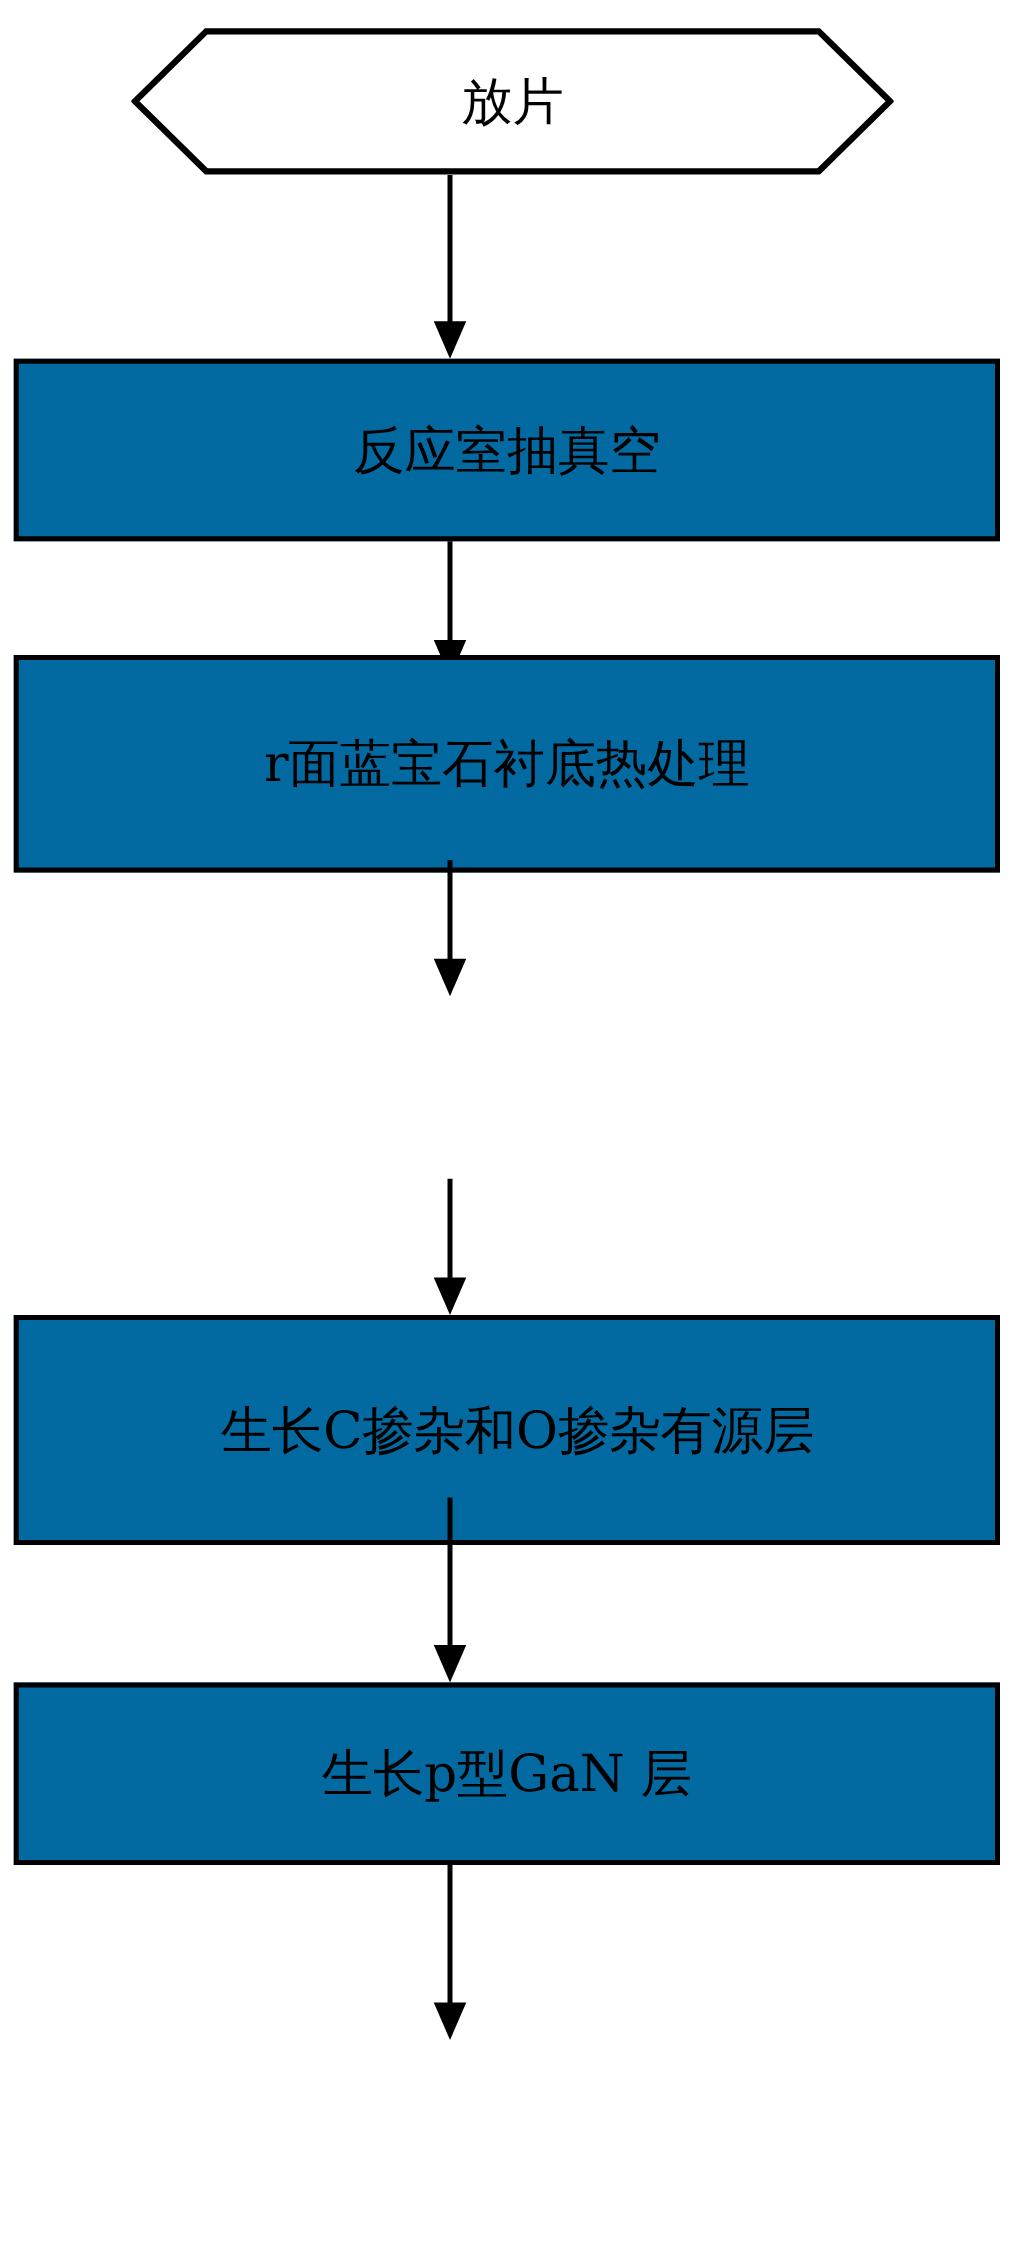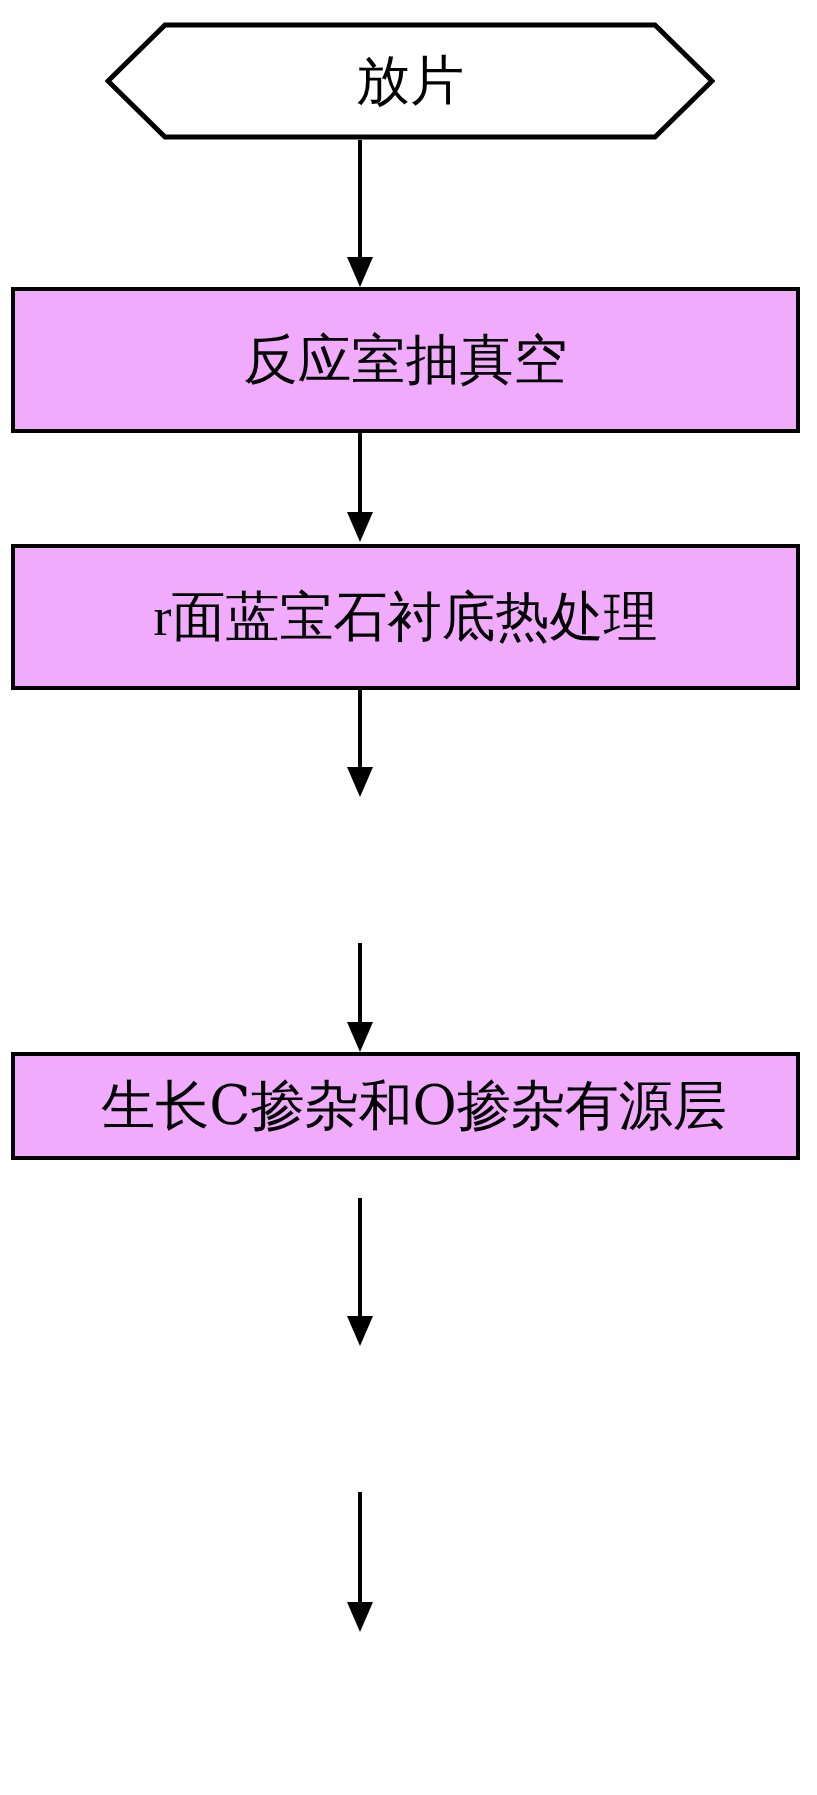--- a/index.html
+++ b/index.html
@@ -16,31 +16,31 @@
     font-family: "DejaVu Serif", "Liberation Serif", serif;
   }
   .node {
     position: absolute;
     box-sizing: border-box;
     display: flex;
     align-items: center;
     justify-content: center;
   }
   .node .label {
-    font-size: 54px;
+    font-size: 41px;
     line-height: 1.0;
     color: #000000;
     letter-spacing: 0px;
     white-space: pre;
     text-align: center;
   }
   
   .box {
     border: 4px solid #000000;
-    background: #f0abfc;
+    background: #0369a1;
   }
   
   .hex {
     background: transparent;
   }
   .hex svg {
     position: absolute;
     left: 0;
     top: 0;
   }
@@ -91,44 +91,47 @@
 
   <div class="node box" style="left:11px; top:287px; width:789px; height:146px;">
     <span class="label">反应室抽真空</span>
   </div>
 
   <div class="connector" style="left:345px; top:433px; width:30px; height:109px;">
     <div class="shaft" style="height:82px;"></div>
     <div class="head"></div>
   </div>
 
-  <div class="node box" style="left:11px; top:544px; width:789px; height:146px;font-family:Liberation Serif, serif;">
+  <div class="node box" style="left:11px; top:524px; width:789px; height:174px;">
     <span class="label">r面蓝宝石衬底热处理</span>
   </div>
 
   <div class="connector" style="left:345px; top:688px; width:30px; height:109px;">
     <div class="shaft" style="height:82px;"></div>
     <div class="head"></div>
   </div>
 
 
   <div class="connector" style="left:345px; top:943px; width:30px; height:109px;">
     <div class="shaft" style="height:82px;"></div>
     <div class="head"></div>
   </div>
 
-  <div class="node box" style="left:11px; top:1052px; width:789px; height:108px;padding-left:17px;">
+  <div class="node box" style="left:11px; top:1052px; width:789px; height:184px;padding-left:17px;">
     <span class="label">生长C掺杂和O掺杂有源层</span>
   </div>
 
   <div class="connector" style="left:345px; top:1198px; width:30px; height:148px;">
     <div class="shaft" style="height:121px;"></div>
     <div class="head"></div>
   </div>
 
+  <div class="node box" style="left:11px; top:1346px; width:789px; height:146px;">
+    <span class="label">生长p型GaN 层</span>
+  </div>
 
   <div class="connector" style="left:345px; top:1492px; width:30px; height:140px;">
     <div class="shaft" style="height:113px;"></div>
     <div class="head"></div>
   </div>
 
 
 </div>
 
 </body></html>

